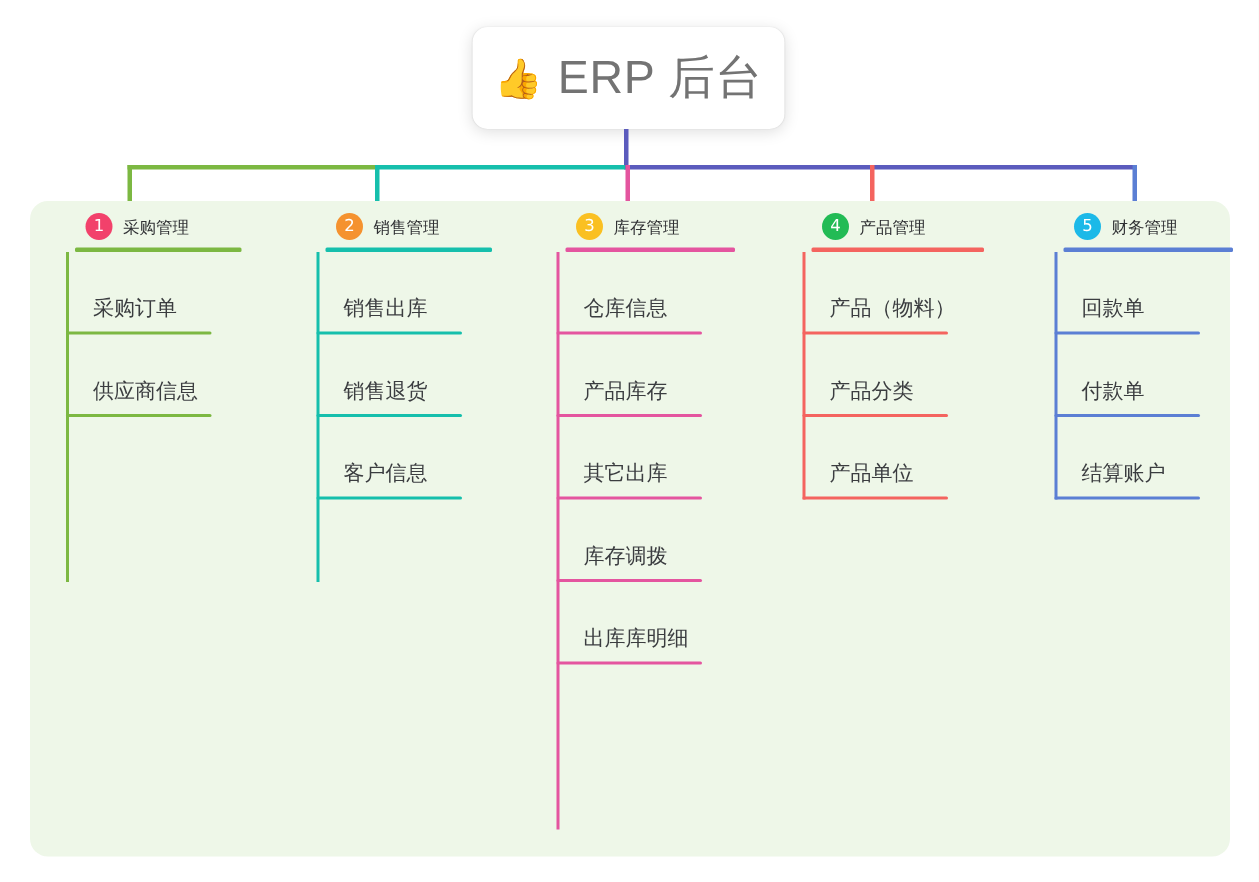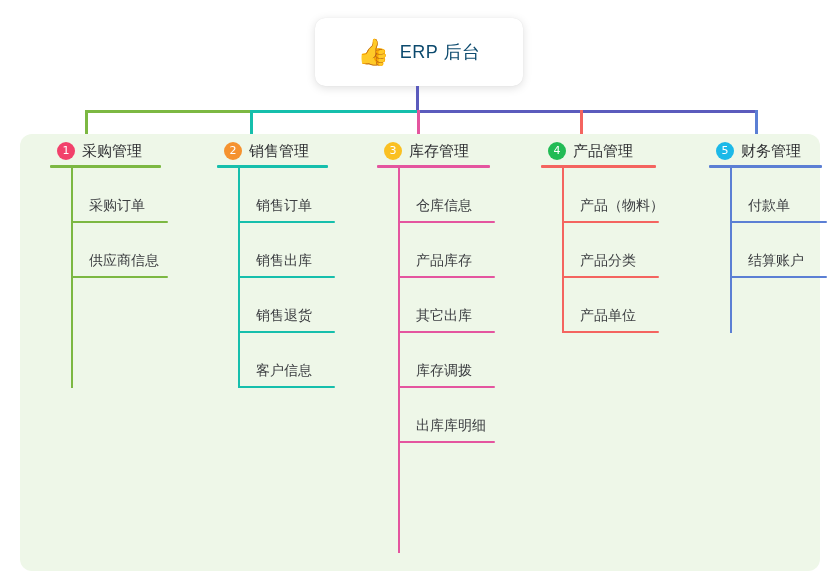--- a/index.html
+++ b/index.html
@@ -31,22 +31,22 @@
     justify-content: center;
     gap: 10px;
     box-sizing: border-box;
   }
   #root-node .root-emoji {
     font-size: 26px;
     line-height: 1;
     display: inline-block;
   }
   #root-node .root-title {
-    font-size: 18px;
-    color: #0c4a6e;
+    font-size: 31px;
+    color: #737373;
     letter-spacing: 0.5px;
     white-space: nowrap;
   }
 
   
   .conn {
     position: absolute;
   }
 
   
@@ -79,35 +79,35 @@
     height: 18px;
     border-radius: 50%;
     color: #ffffff;
     font-size: 11px;
     line-height: 18px;
     text-align: center;
     flex: 0 0 auto;
     font-family: "DejaVu Sans", sans-serif;
   }
   .col-title {
-    font-size: 15px;
+    font-size: 11px;
     color: #2f3033;
     white-space: nowrap;
   }
   .col-head-rule {
     position: absolute;
     left: 15px;
     bottom: 0;
     height: 3px;
     border-radius: 1px;
   }
 
   .col-body {
     position: relative;
-    margin-left: 36px;
+    margin-left: 9px;
     padding-left: 0;
   }
   .col-spine {
     position: absolute;
     left: 0;
     top: 0;
     width: 2px;
   }
   .leaf {
     position: relative;
@@ -173,24 +173,20 @@
       </div>
       <div class="column" style="left: 182px;">
         <div class="col-head">
           <span class="col-badge" style="background: rgb(245, 146, 47);">2</span>
           <span class="col-title">销售管理</span>
           <span class="col-head-rule" style="background: rgb(22, 191, 172); width: 111px;"></span>
         </div>
         <div class="col-body">
           <div class="col-spine" style="background: rgb(22, 191, 172); height: 220px;"></div>
           <div class="leaf">
-            <span class="leaf-label">销售订单</span>
-            <span class="leaf-rule" style="background: rgb(22, 191, 172);"></span>
-          </div>
-          <div class="leaf">
             <span class="leaf-label">销售出库</span>
             <span class="leaf-rule" style="background: rgb(22, 191, 172);"></span>
           </div>
           <div class="leaf">
             <span class="leaf-label">销售退货</span>
             <span class="leaf-rule" style="background: rgb(22, 191, 172);"></span>
           </div>
           <div class="leaf">
             <span class="leaf-label">客户信息</span>
             <span class="leaf-rule" style="background: rgb(22, 191, 172);"></span>
@@ -251,20 +247,24 @@
       </div>
       <div class="column" style="left: 674px;">
         <div class="col-head">
           <span class="col-badge" style="background: rgb(28, 185, 232);">5</span>
           <span class="col-title">财务管理</span>
           <span class="col-head-rule" style="background: rgb(91, 127, 212); width: 113px;"></span>
         </div>
         <div class="col-body">
           <div class="col-spine" style="background: rgb(91, 127, 212); height: 165px;"></div>
           <div class="leaf">
+            <span class="leaf-label">回款单</span>
+            <span class="leaf-rule" style="background: rgb(91, 127, 212);"></span>
+          </div>
+          <div class="leaf">
             <span class="leaf-label">付款单</span>
             <span class="leaf-rule" style="background: rgb(91, 127, 212);"></span>
           </div>
           <div class="leaf">
             <span class="leaf-label">结算账户</span>
             <span class="leaf-rule" style="background: rgb(91, 127, 212);"></span>
           </div>
         </div>
       </div>
     </div>

